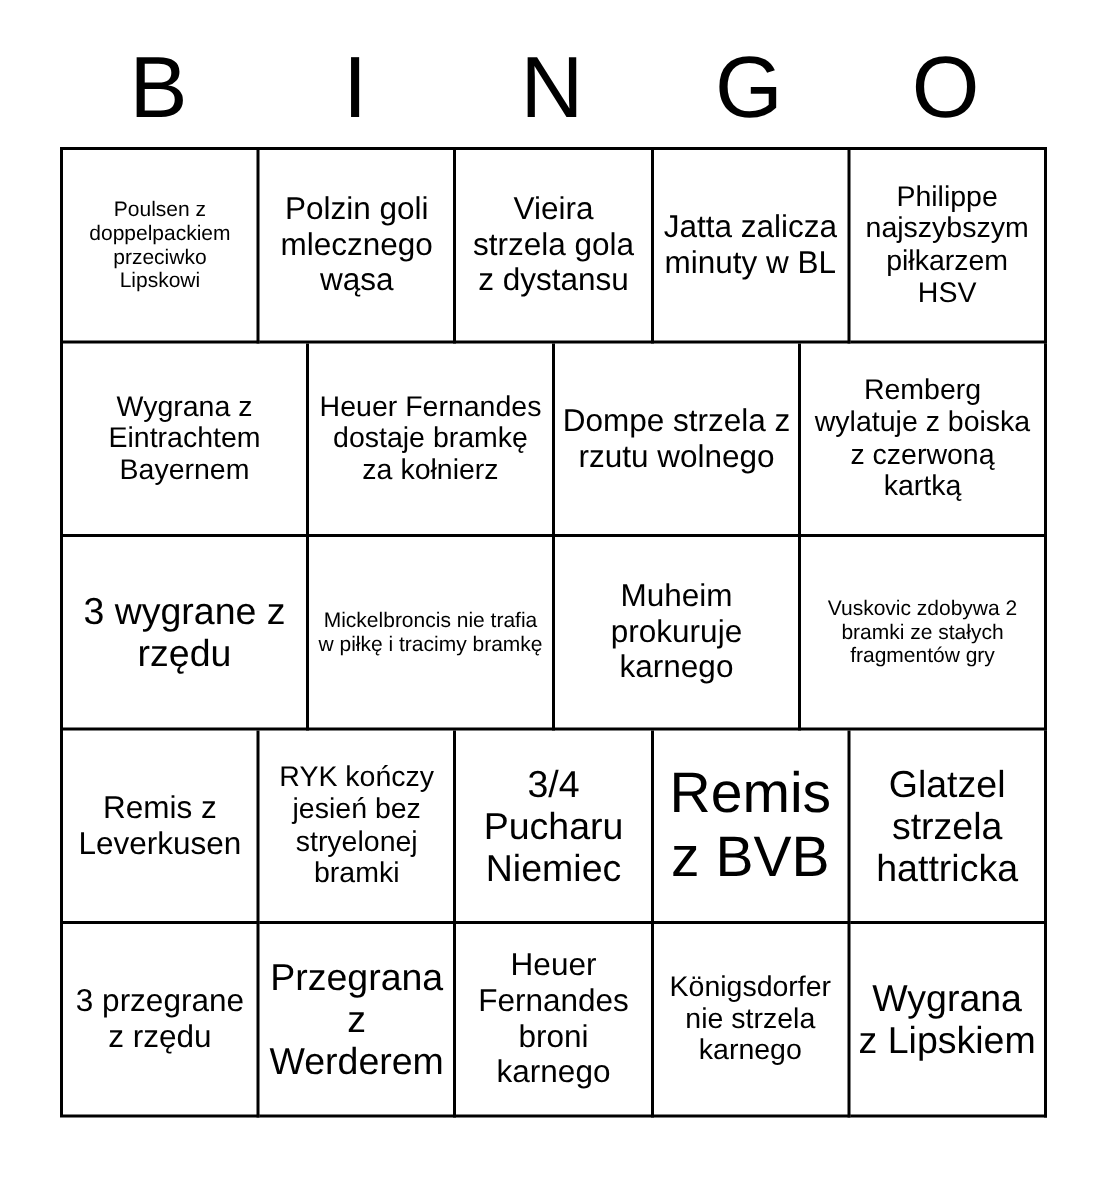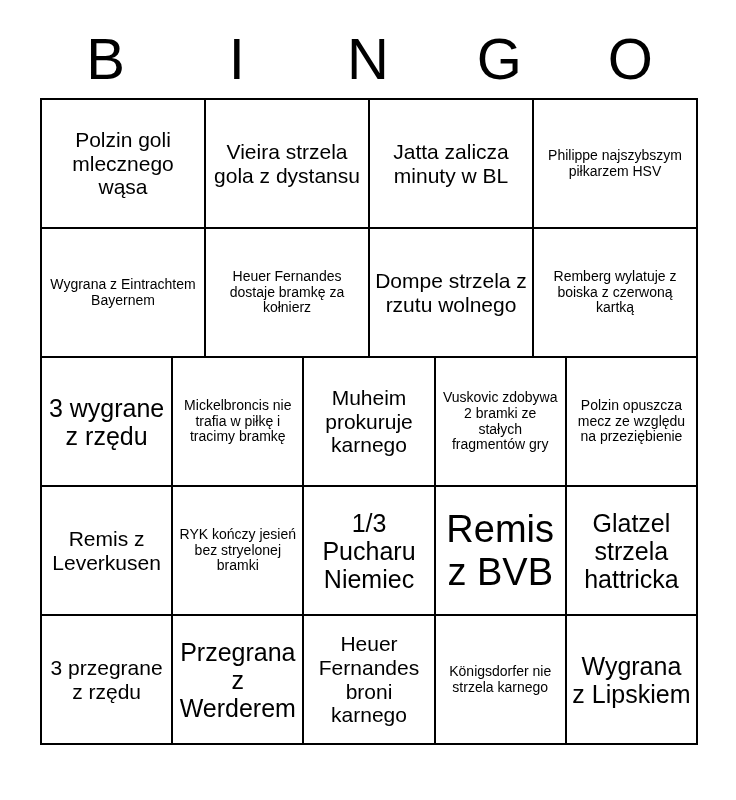--- a/index.html
+++ b/index.html
@@ -66,39 +66,42 @@
   }
   .bingo-cell span {
     display: block;
     width: 100%;
     line-height: 1.12;
   }
   
   .fs-xl span { font-size: 38px; }
   .fs-lg span { font-size: 25px; }
   .fs-md span { font-size: 21px; }
-  .fs-sm span { font-size: 14px; }
+  .fs-sm span { font-size: 19px; }
   .fs-xs span { font-size: 14px; }
 </style>
 </head>
 <body>
 
 <div class="bingo-page">
 
   <div class="bingo-header">
     <div class="letter">B</div>
     <div class="letter">I</div>
     <div class="letter">N</div>
     <div class="letter">G</div>
     <div class="letter">O</div>
   </div>
 
   <div class="bingo-grid">
 
     <div class="bingo-row">
+      <div class="bingo-cell fs-xs">
+          <span>Poulsen z doppelpackiem przeciwko Lipskowi</span>
+        </div>
       <div class="bingo-cell fs-md">
           <span>Polzin goli mlecznego wąsa</span>
         </div>
       <div class="bingo-cell fs-md">
           <span>Vieira strzela gola z dystansu</span>
         </div>
       <div class="bingo-cell fs-md">
           <span>Jatta zalicza minuty w BL</span>
         </div>
       <div class="bingo-cell fs-sm">
@@ -127,34 +130,31 @@
         </div>
       <div class="bingo-cell fs-xs">
           <span>Mickelbroncis nie trafia w piłkę i tracimy bramkę</span>
         </div>
       <div class="bingo-cell fs-md">
           <span>Muheim prokuruje karnego</span>
         </div>
       <div class="bingo-cell fs-xs">
           <span>Vuskovic zdobywa 2 bramki ze stałych fragmentów gry</span>
         </div>
-      <div class="bingo-cell fs-xs">
-          <span>Polzin opuszcza mecz ze względu na przeziębienie</span>
-        </div>
     </div>
 
     <div class="bingo-row">
       <div class="bingo-cell fs-md">
           <span>Remis z Leverkusen</span>
         </div>
       <div class="bingo-cell fs-sm">
           <span>RYK kończy jesień bez stryelonej bramki</span>
         </div>
       <div class="bingo-cell fs-lg">
-          <span>1/3 Pucharu Niemiec</span>
+          <span>3/4 Pucharu Niemiec</span>
         </div>
       <div class="bingo-cell fs-xl">
           <span>Remis z BVB</span>
         </div>
       <div class="bingo-cell fs-lg">
           <span>Glatzel strzela hattricka</span>
         </div>
     </div>
 
     <div class="bingo-row">

